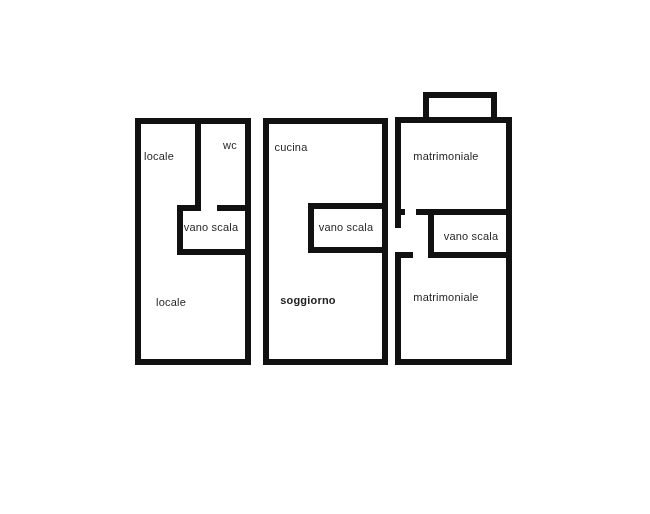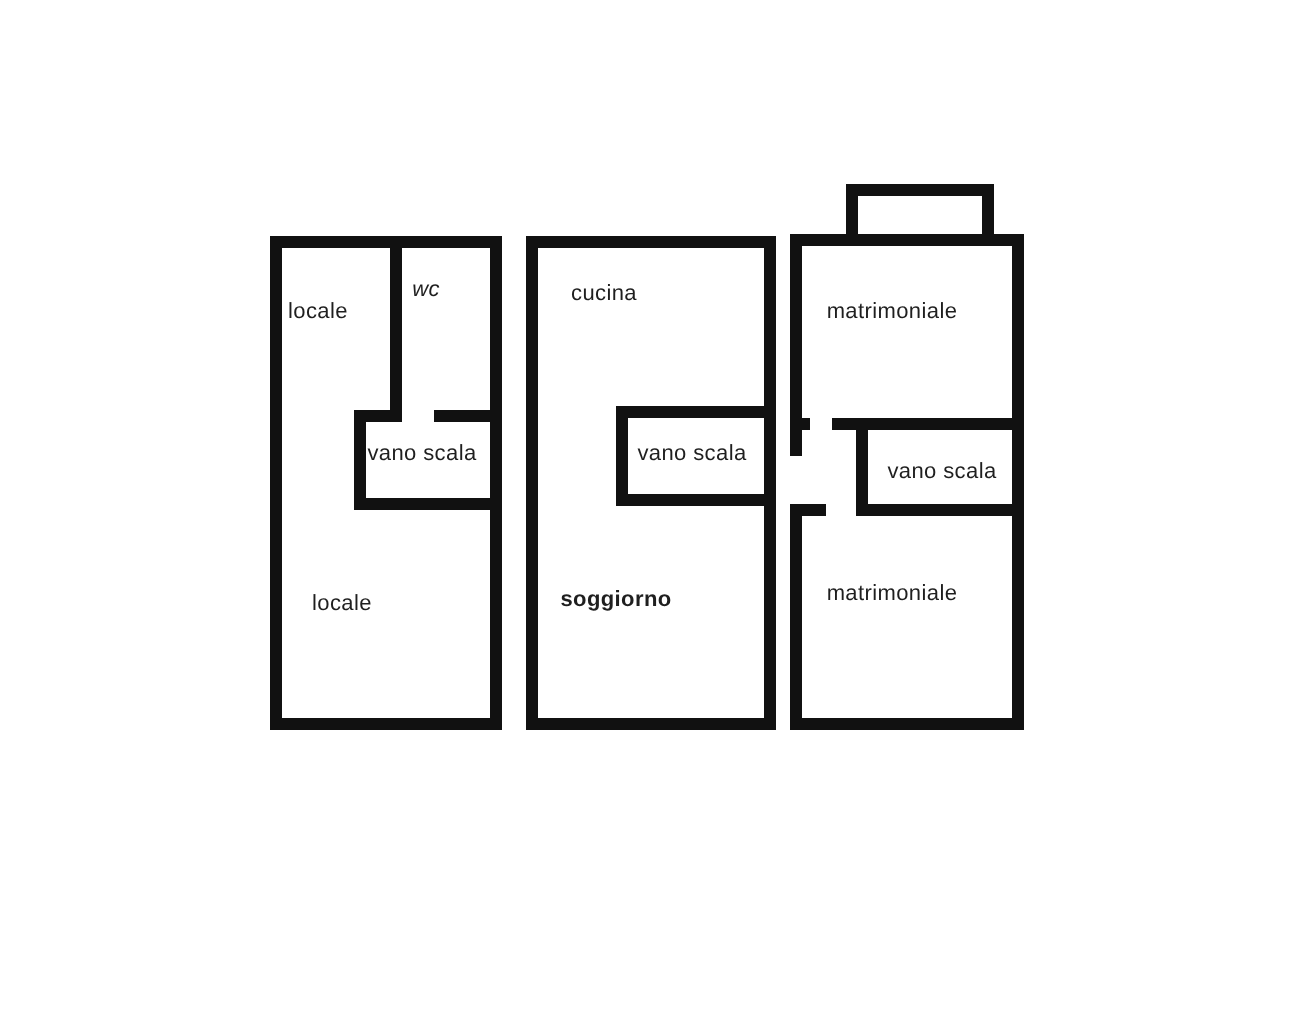--- a/index.html
+++ b/index.html
@@ -78,25 +78,25 @@
       <rect x="416" y="209" width="96" height="6"></rect>
 
       <rect x="395" y="252" width="18" height="6"></rect>
       <rect x="428" y="252" width="84" height="6"></rect>
 
       <rect x="428" y="209" width="6" height="49"></rect>
     </g>
   </svg>
 
   <span class="room-label" style="left:159px; top:150px;">locale</span>
-  <span class="room-label" style="left:213px; top:139px;font-style:italic;">wc</span>
+  <span class="room-label" style="left:230px; top:139px;">wc</span>
   <span class="room-label" style="left:211px; top:221px;">vano scala</span>
   <span class="room-label" style="left:171px; top:296px;">locale</span>
 
-  <span class="room-label" style="left:302px; top:141px;text-align:center;">cucina</span>
+  <span class="room-label" style="left:291px; top:141px;text-align:center;">cucina</span>
   <span class="room-label" style="left:346px; top:221px;">vano scala</span>
   <span class="room-label" style="left:308px; top:294px;font-weight:bold;">soggiorno</span>
 
   <span class="room-label" style="left:446px; top:150px;">matrimoniale</span>
   <span class="room-label" style="left:471px; top:230px;">vano scala</span>
   <span class="room-label" style="left:446px; top:291px;">matrimoniale</span>
 
 </div>
 
 </body></html>

